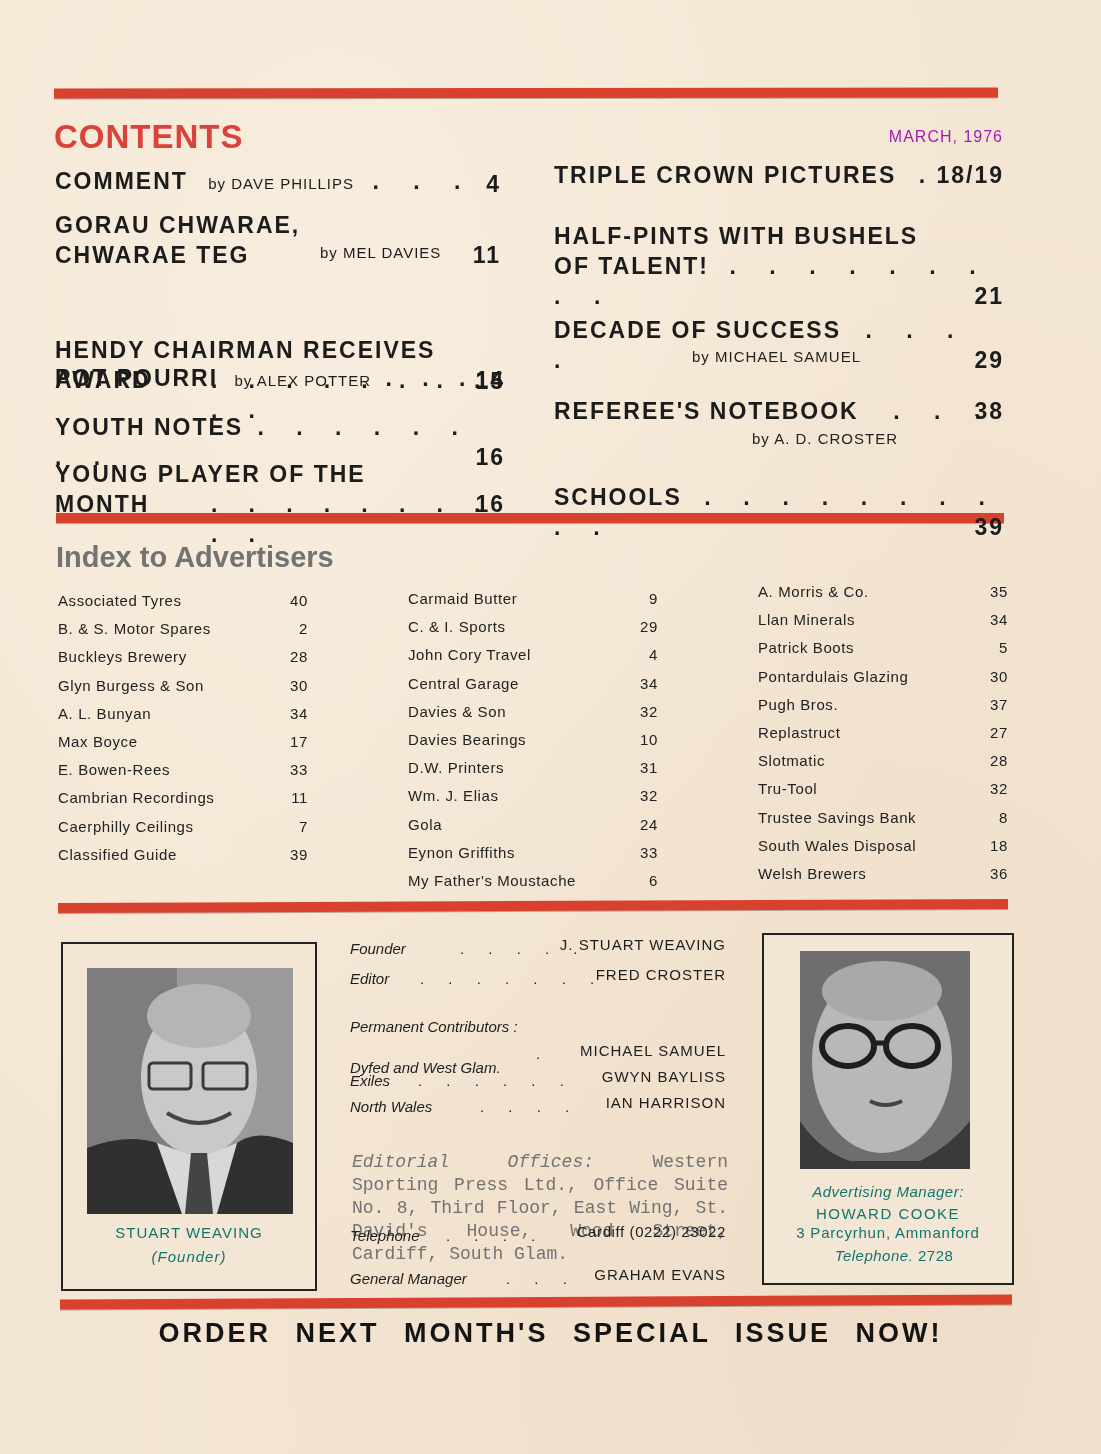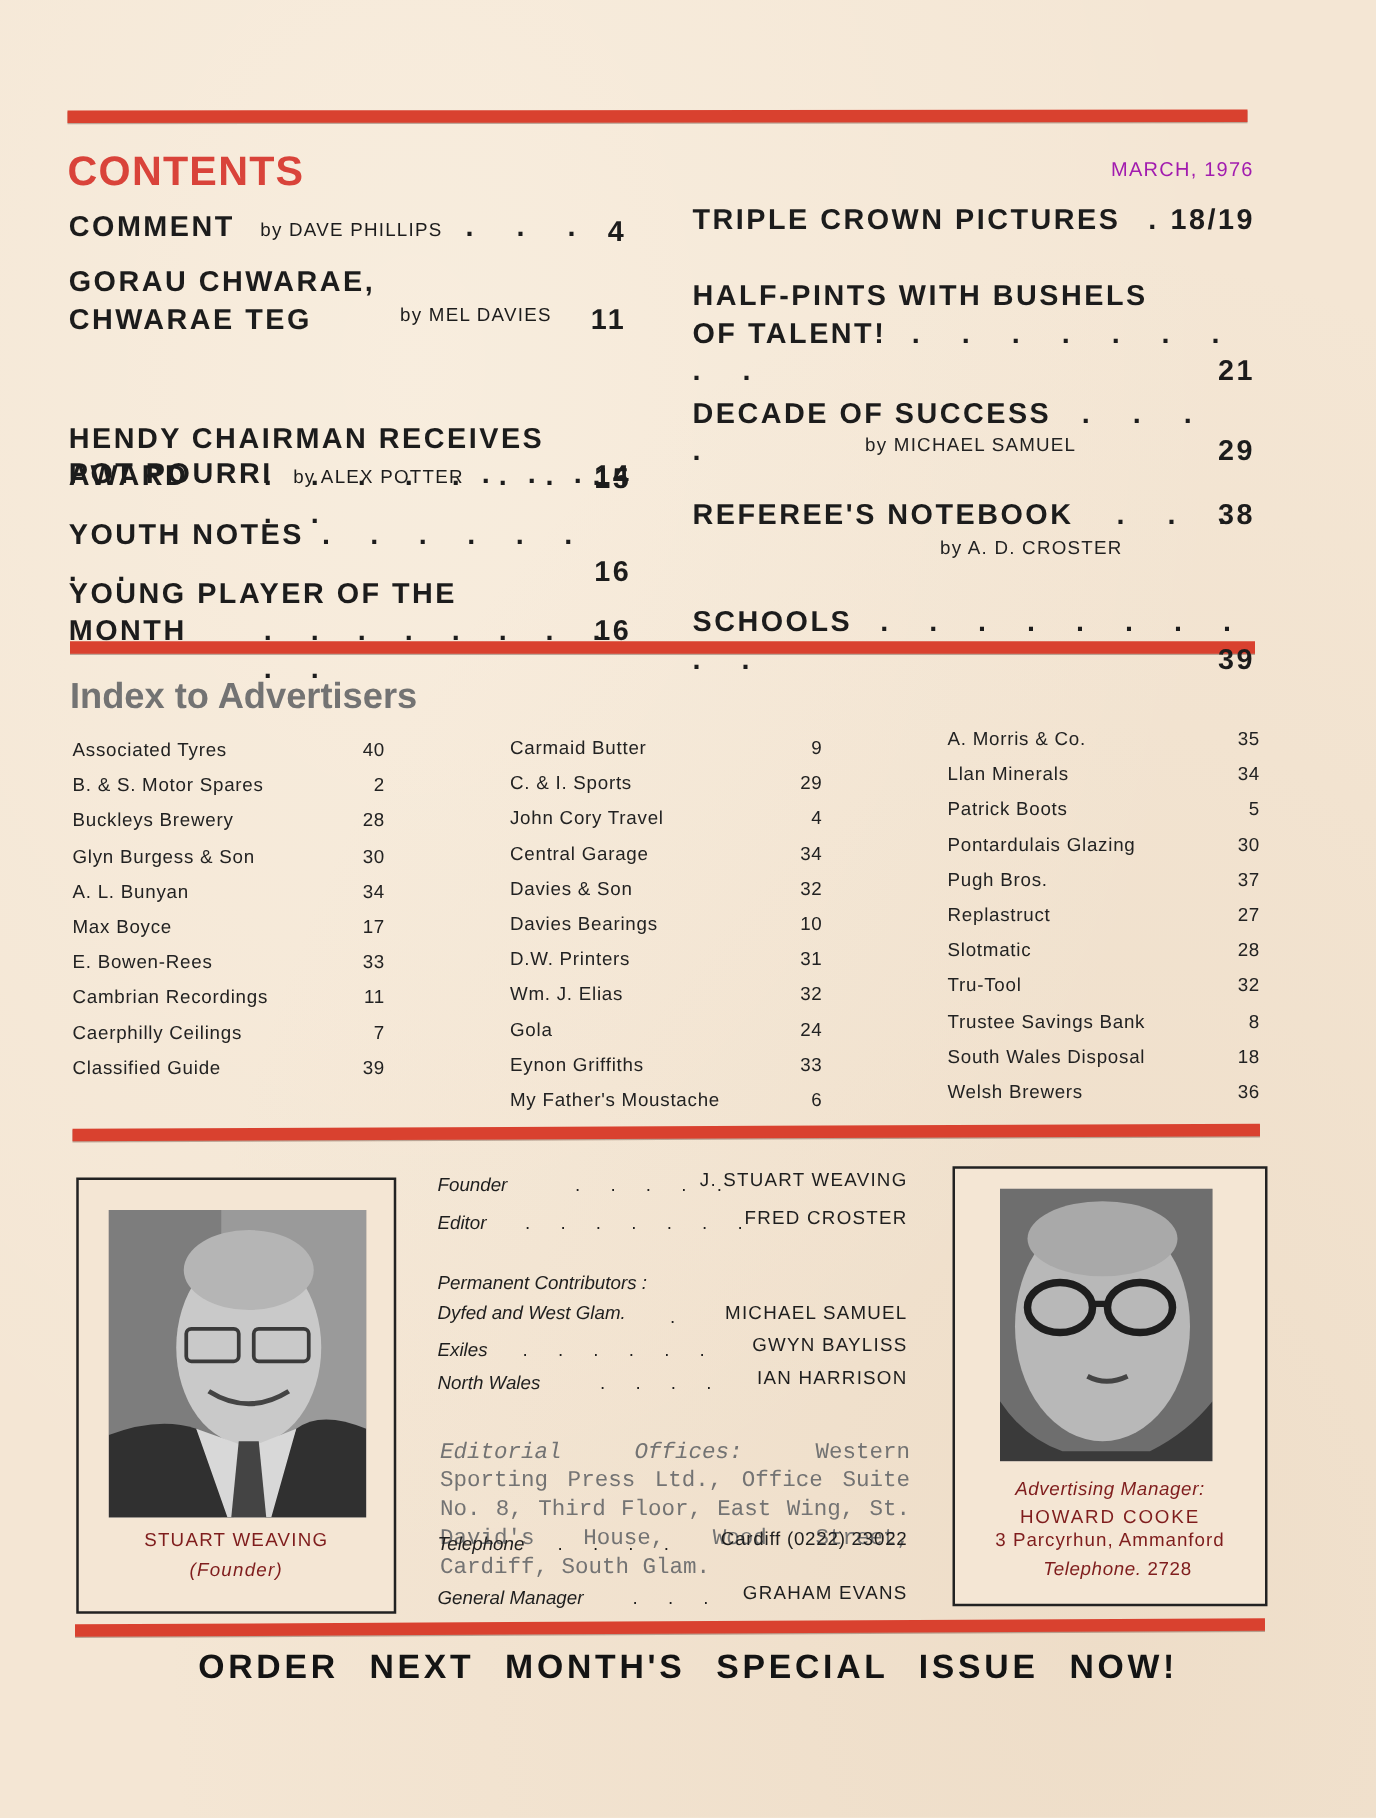--- a/index.html
+++ b/index.html
@@ -25,21 +25,21 @@
 
     .index-title { left: 56px; top: 541px; font-size: 29px; font-weight: bold; color: #737373; }
     .adv-col { position: absolute; }
     .adv-row { position: relative; height: 28.2px; font-size: 15px; letter-spacing: 0.6px; color: #222; }
     .adv-row .nm { position: absolute; left: 0; }
     .adv-row .pg { position: absolute; right: 0; }
 
     .photo-box { position: absolute; border: 2px solid #222; background: #f4e6d4; }
     .photo { position: absolute; background: #6b6b6b; overflow: hidden; }
     .photo svg { width: 100%; height: 100%; display: block; }
-    .cap { position: absolute; left: 0; right: 0; text-align: center; font-size: 15px; letter-spacing: 1px; color: #7f1d1d; }
+    .cap { position: absolute; left: 0; right: 0; text-align: center; font-size: 15px; letter-spacing: 1px; color: #0f766e; }
     .it { font-style: italic; }
 
     .staff-row { position: absolute; left: 350px; width: 376px; font-size: 15px; height: 22px; color: #1e1e1e; }
     .staff-row .role { position: absolute; left: 0; font-style: italic; }
     .staff-row .lead { position: absolute; letter-spacing: 10px; }
     .staff-row .who { position: absolute; right: 0; letter-spacing: 1px; }
     .office { position: absolute; left: 352px; width: 376px; font-size: 18px; line-height: 23px; color: #737373; text-align: justify; font-family: Liberation Mono, monospace; }
 
     .footer-cta { left: 0; width: 1101px; top: 1318px; text-align: center; font-size: 27px; font-weight: bold; letter-spacing: 3px; word-spacing: 14px; color: #141414; }
   </style>
@@ -292,21 +292,21 @@
 </div>
 <div class="staff-row" style="top:966px;">
   <span class="role" style="top:4px;">Editor</span>
   <span class="lead" style="left:70px;top:4px;">. . . . . . .</span>
   <span class="who">FRED CROSTER</span>
 </div>
 <div class="staff-row" style="top:1018px;">
   <span class="role">Permanent Contributors :</span>
 </div>
 <div class="staff-row" style="top:1042px;">
-  <span class="role" style="top:0;">Dyfed and West Glam.</span>
+  <span class="role" style="top:17px;">Dyfed and West Glam.</span>
   <span class="lead" style="left:186px;top:3px;">.</span>
   <span class="who">MICHAEL SAMUEL</span>
 </div>
 <div class="staff-row" style="top:1068px;">
   <span class="role" style="top:4px;">Exiles</span>
   <span class="lead" style="left:68px;top:4px;">. . . . . .</span>
   <span class="who">GWYN BAYLISS</span>
 </div>
 <div class="staff-row" style="top:1094px;">
   <span class="role" style="top:4px;">North Wales</span>

